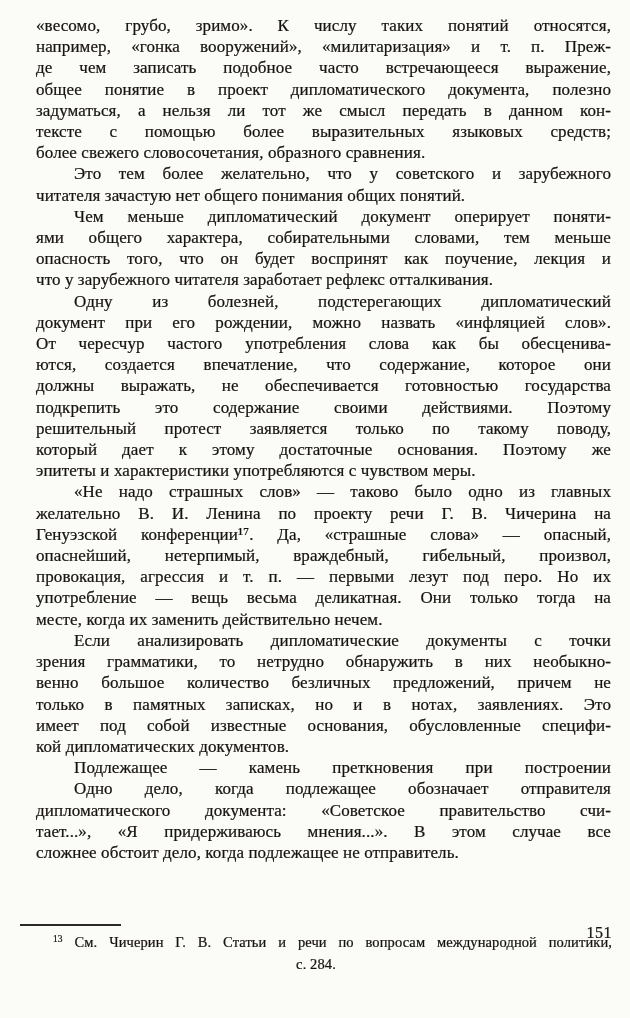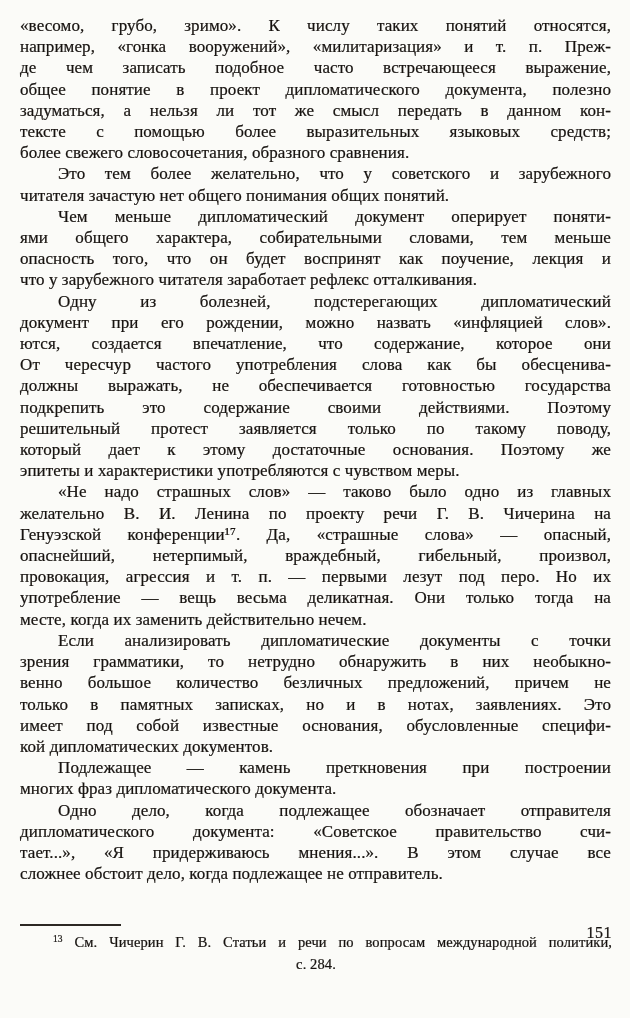--- a/index.html
+++ b/index.html
@@ -20,20 +20,21 @@
     position: absolute;
     left: 20px; top: 15px;
     width: 591px;
   }
   .line {
     font-size: 17px;
     line-height: 21.2px;
     letter-spacing: 0.1px;
     text-align: justify;
     text-align-last: justify;
+    margin-left: 16px;
   }
   .line.last {
     text-align-last: left;
   }
   .line.indent {
     text-indent: 38px;
   }
   .footnote-rule {
     position: absolute;
     left: 20px; top: 924px;
@@ -80,42 +81,41 @@
       <div class="line">тексте с помощью более выразительных языковых средств;</div>
       <div class="line last">более свежего словосочетания, образного сравнения.</div>
       <div class="line indent">Это тем более желательно, что у советского и зарубежного</div>
       <div class="line last">читателя зачастую нет общего понимания общих понятий.</div>
       <div class="line indent">Чем меньше дипломатический документ оперирует поняти-</div>
       <div class="line">ями общего характера, собирательными словами, тем меньше</div>
       <div class="line">опасность того, что он будет воспринят как поучение, лекция и</div>
       <div class="line last">что у зарубежного читателя заработает рефлекс отталкивания.</div>
       <div class="line indent">Одну из болезней, подстерегающих дипломатический</div>
       <div class="line">документ при его рождении, можно назвать «инфляцией слов».</div>
+      <div class="line">От чересчур частого употребления слова как бы обесценива-</div>
       <div class="line">ются, создается впечатление, что содержание, которое они</div>
-      <div class="line">От чересчур частого употребления слова как бы обесценива-</div>
       <div class="line">должны выражать, не обеспечивается готовностью государства</div>
       <div class="line">подкрепить это содержание своими действиями. Поэтому</div>
       <div class="line">решительный протест заявляется только по такому поводу,</div>
       <div class="line">который дает к этому достаточные основания. Поэтому же</div>
       <div class="line last">эпитеты и характеристики употребляются с чувством меры.</div>
       <div class="line indent">«Не надо страшных слов» — таково было одно из главных</div>
       <div class="line">желательно В. И. Ленина по проекту речи Г. В. Чичерина на</div>
       <div class="line">Генуэзской конференции¹⁷. Да, «страшные слова» — опасный,</div>
       <div class="line">опаснейший, нетерпимый, враждебный, гибельный, произвол,</div>
       <div class="line">провокация, агрессия и т. п. — первыми лезут под перо. Но их</div>
       <div class="line">употребление — вещь весьма деликатная. Они только тогда на</div>
       <div class="line last">месте, когда их заменить действительно нечем.</div>
       <div class="line indent">Если анализировать дипломатические документы с точки</div>
       <div class="line">зрения грамматики, то нетрудно обнаружить в них необыкно-</div>
       <div class="line">венно большое количество безличных предложений, причем не</div>
       <div class="line">только в памятных записках, но и в нотах, заявлениях. Это</div>
       <div class="line">имеет под собой известные основания, обусловленные специфи-</div>
       <div class="line last">кой дипломатических документов.</div>
       <div class="line indent">Подлежащее — камень преткновения при построении</div>
-      <div class="line last">многих фраз дипломатического документа.</div>
       <div class="line indent">Одно дело, когда подлежащее обозначает отправителя</div>
       <div class="line">дипломатического документа: «Советское правительство счи-</div>
       <div class="line">тает...», «Я придерживаюсь мнения...». В этом случае все</div>
       <div class="line last">сложнее обстоит дело, когда подлежащее не отправитель.</div>
     </div>
 
   <div class="footnote-rule"></div>
 
   <div class="footnote">
     <div class="fn-line1"><span class="fn-marker">13</span> <span>См.</span> <span class="italic">Чичерин Г. В.</span> <span>Статьи и речи по вопросам международной политики,</span></div>

